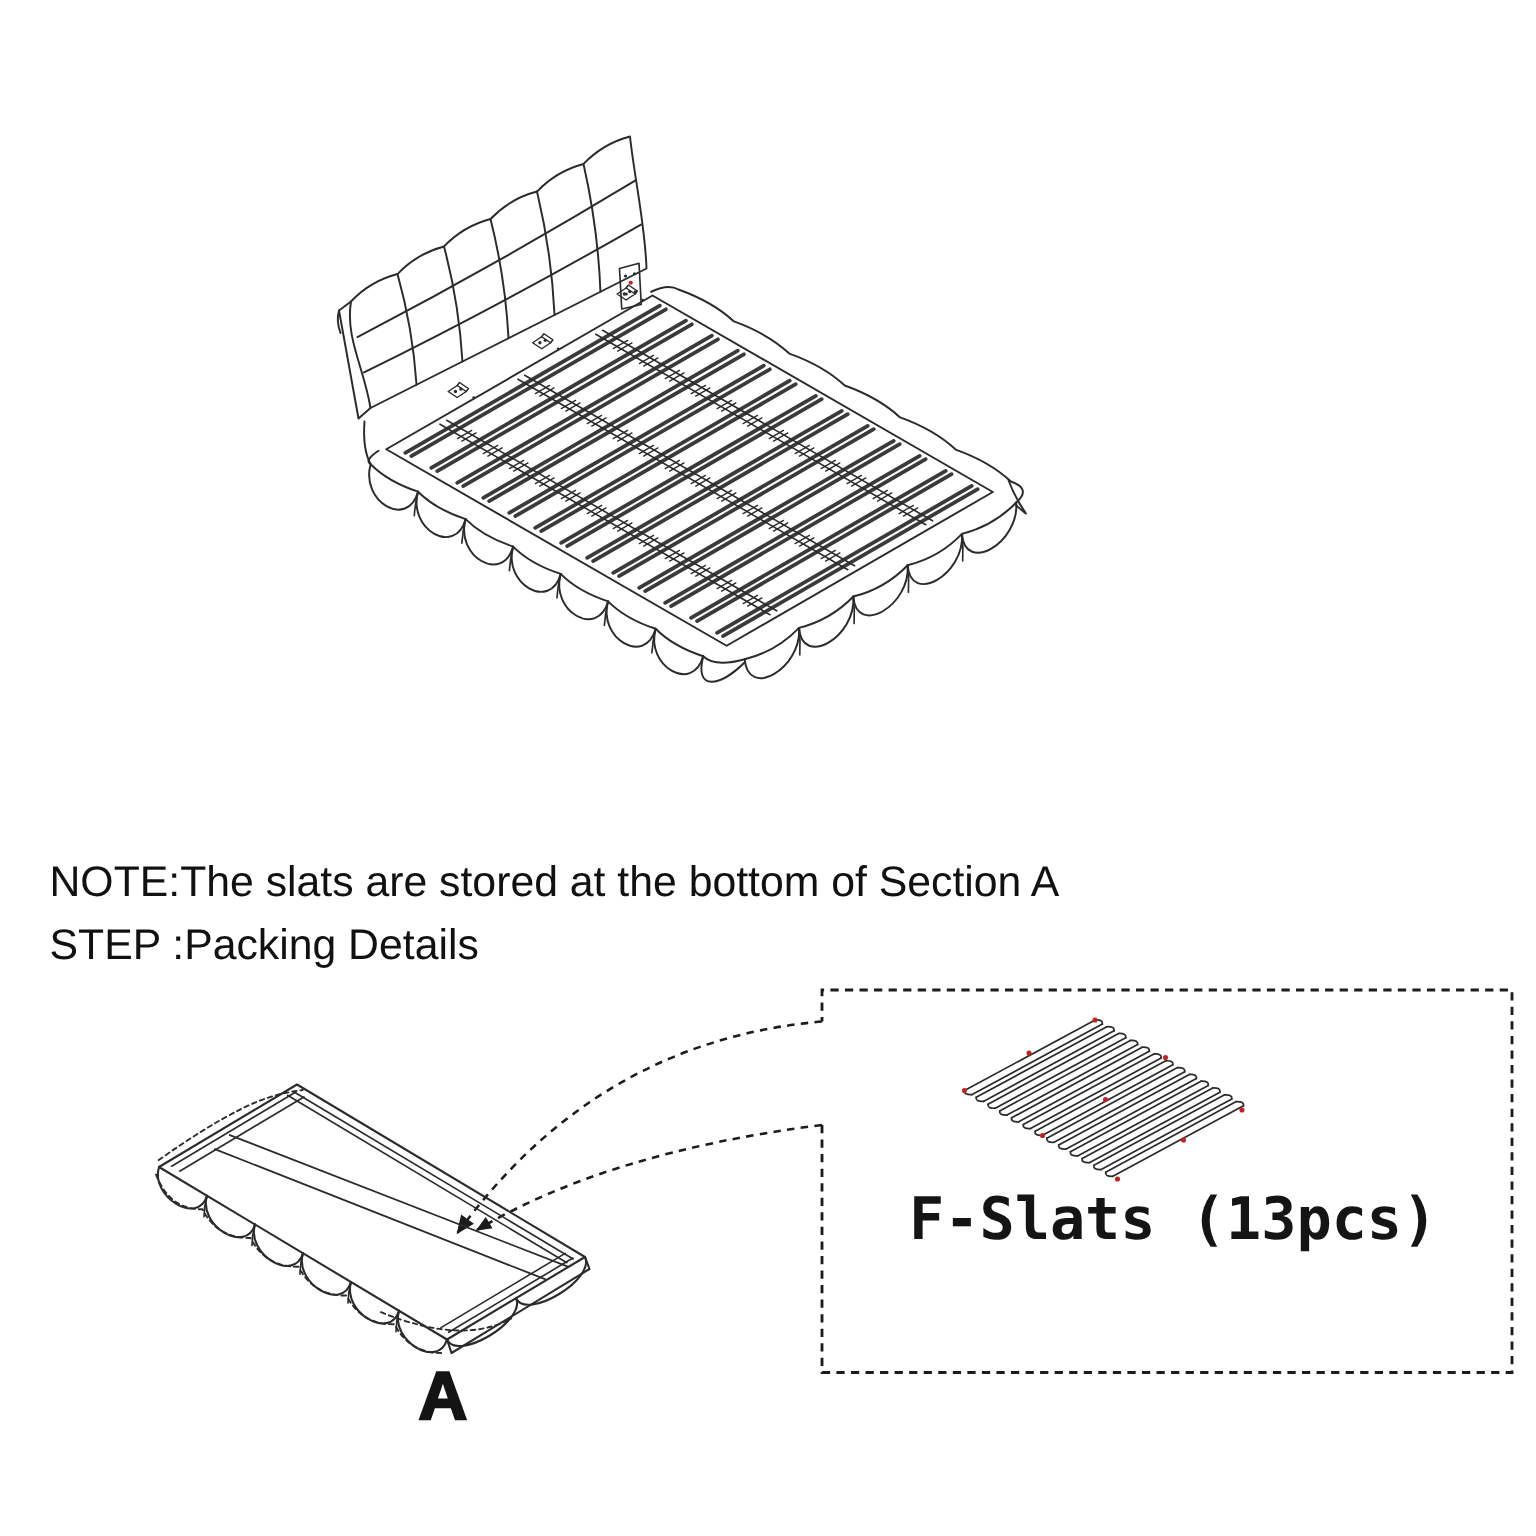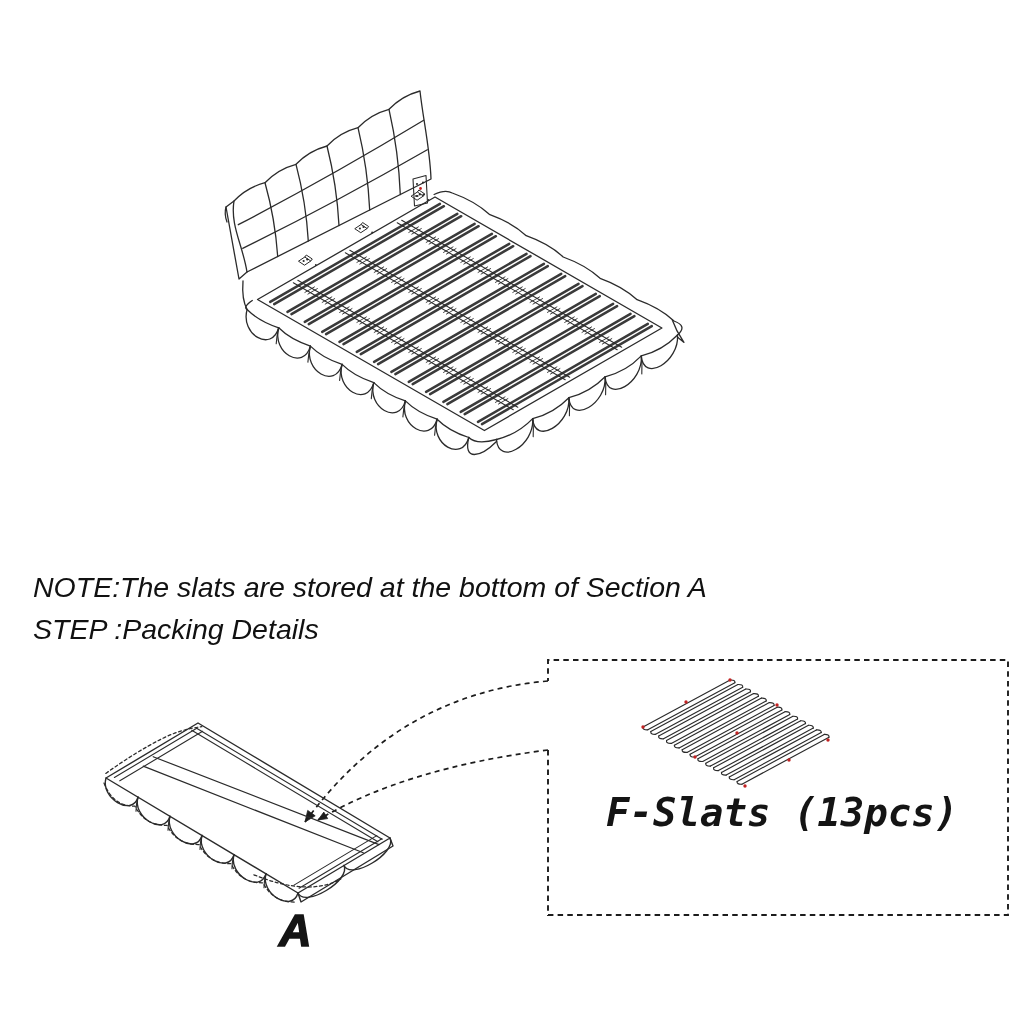--- a/index.html
+++ b/index.html
@@ -1,17 +1,17 @@
 <!DOCTYPE html>
 <html><head>
 <meta charset="utf-8">
 <style>
   html,body{margin:0;padding:0;background:#ffffff;}
   .page{position:relative;width:1024px;height:1024px;background:#fff;overflow:hidden;
-        font-family:"Liberation Sans", sans-serif;font-style:italic;}
+        font-family:"Liberation Sans", sans-serif;}
   svg{position:absolute;left:0;top:0;}
   text{user-select:none;}
   .note-text{font-family:"Liberation Sans", sans-serif;font-size:28.5px;fill:#111;}
   .mono-label{font-family:"DejaVu Sans Mono", monospace;font-size:39px;font-weight:bold;fill:#141414;}
   .big-a{font-family:"Liberation Sans", sans-serif;font-size:45px;font-weight:900;fill:#141414;
          paint-order:stroke;stroke:#141414;stroke-width:1.6px;}
 </style>
 </head>
 <body>
 

